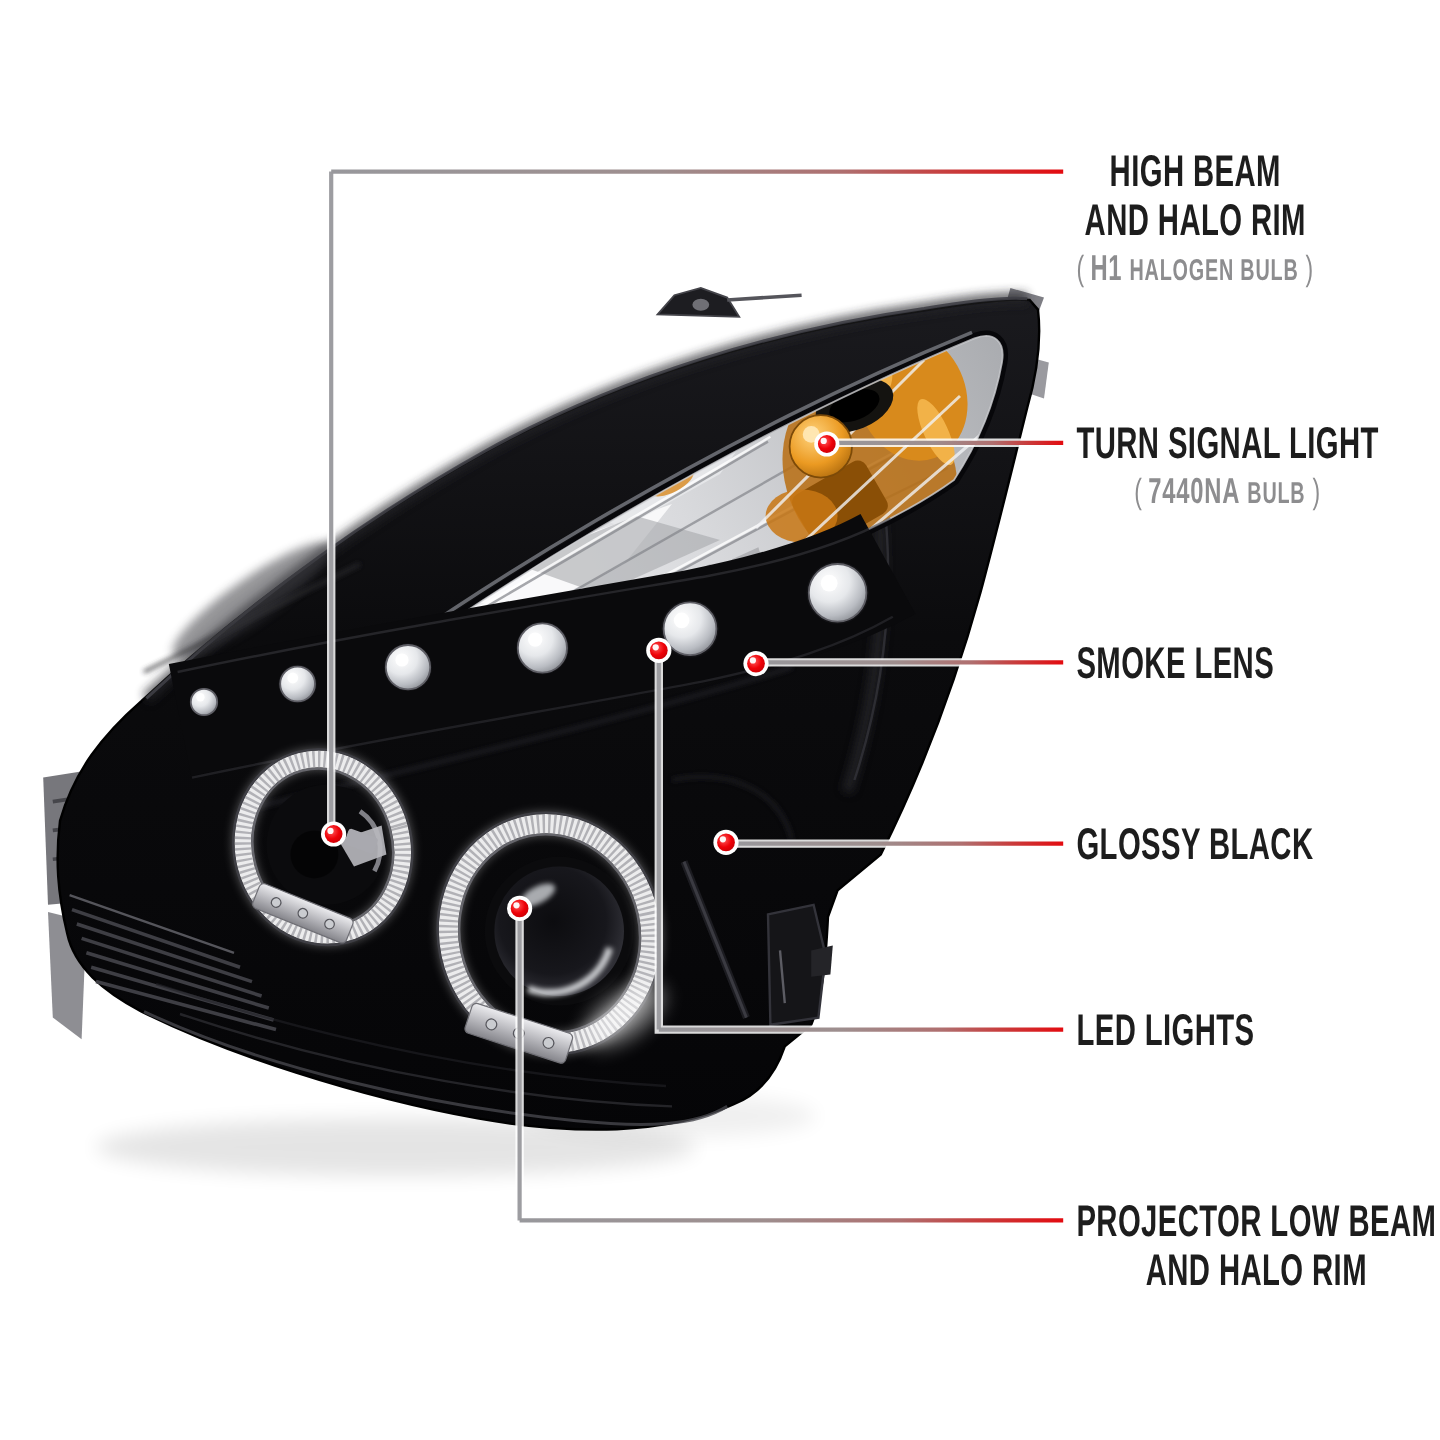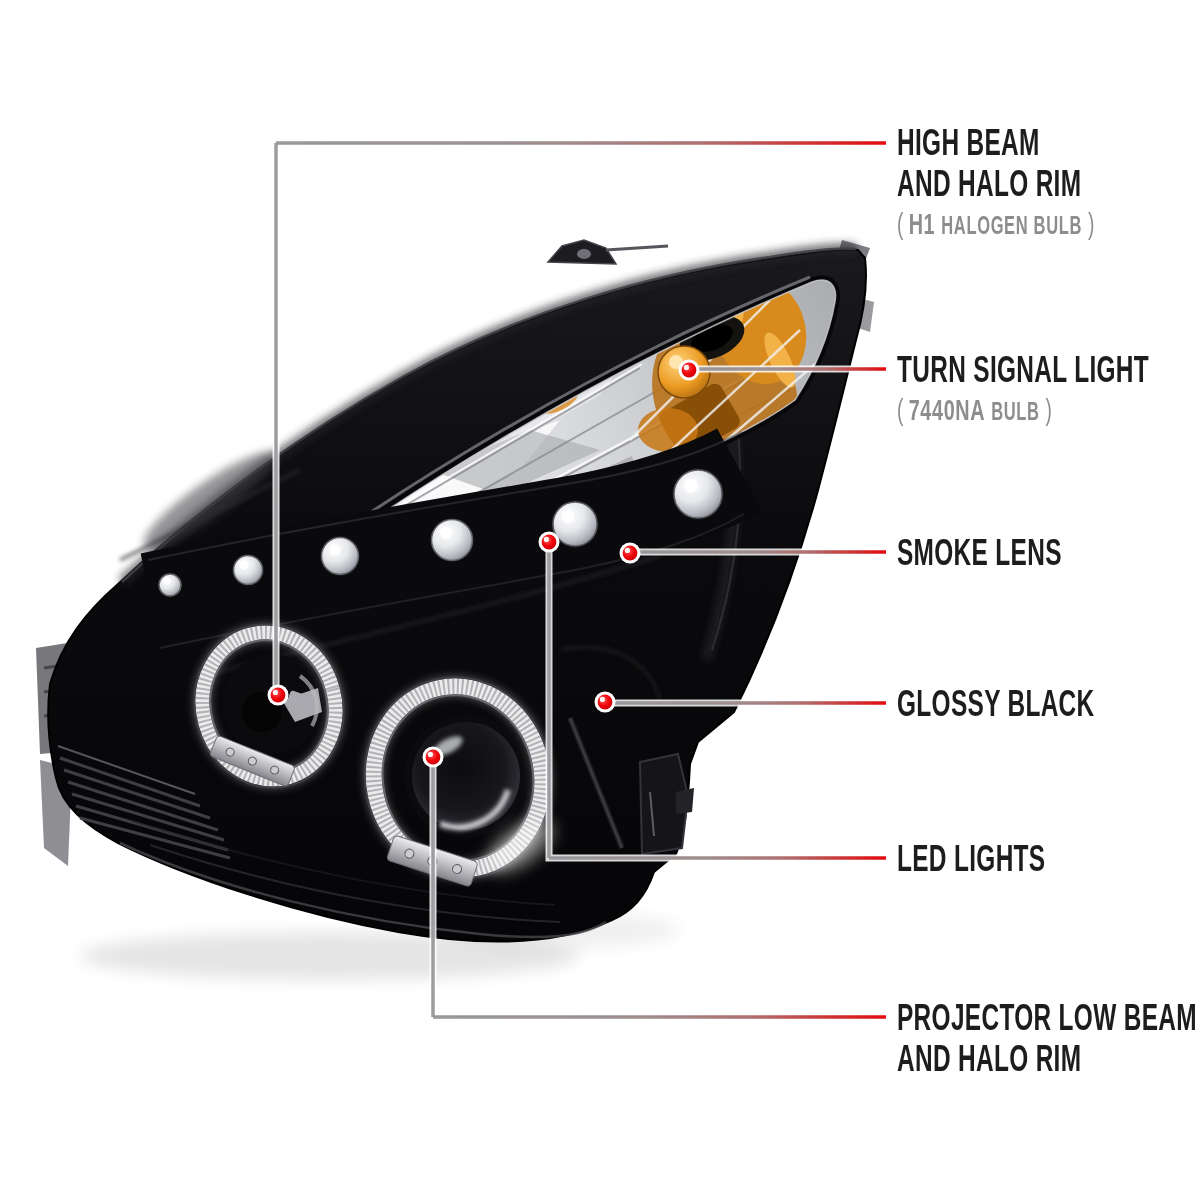--- a/index.html
+++ b/index.html
@@ -1,21 +1,21 @@
 <!DOCTYPE html>
 <html style="--background: #ffffff; --label-text: #1d1d1d; --sublabel-text: #8d8d8f; --line-gray: #98989c; --line-red: #e30b10; --dot-red: #ee0108; --dot-ring-white: #ffffff; --housing-black: #0a0a0c; --halo-ring-white: #f2f2f4; --amber-bulb: #eb9a22; --chrome-silver: #c9c9ce;"><head>
 <meta charset="utf-8">
 <style>
   html,body{margin:0;padding:0;}
   body{
     width:1200px;height:1200px;position:relative;overflow:hidden;
     background:var(--background,#ffffff);
     font-family:"Liberation Sans", sans-serif;
   }
-  .stage{position:absolute;inset:0;}
+  .stage{position:absolute;inset:0;text-align:center;}
   svg.art{position:absolute;left:0;top:0;}
   .labels{position:absolute;inset:0;pointer-events:none;}
   .label{
     position:absolute;left:897px;
     color:var(--label-text,#1d1d1d);
     font-weight:700;font-size:37px;line-height:41px;
     transform:scaleX(0.66);transform-origin:left top;
     white-space:nowrap;letter-spacing:0.5px;
   }
   .label .sub{

